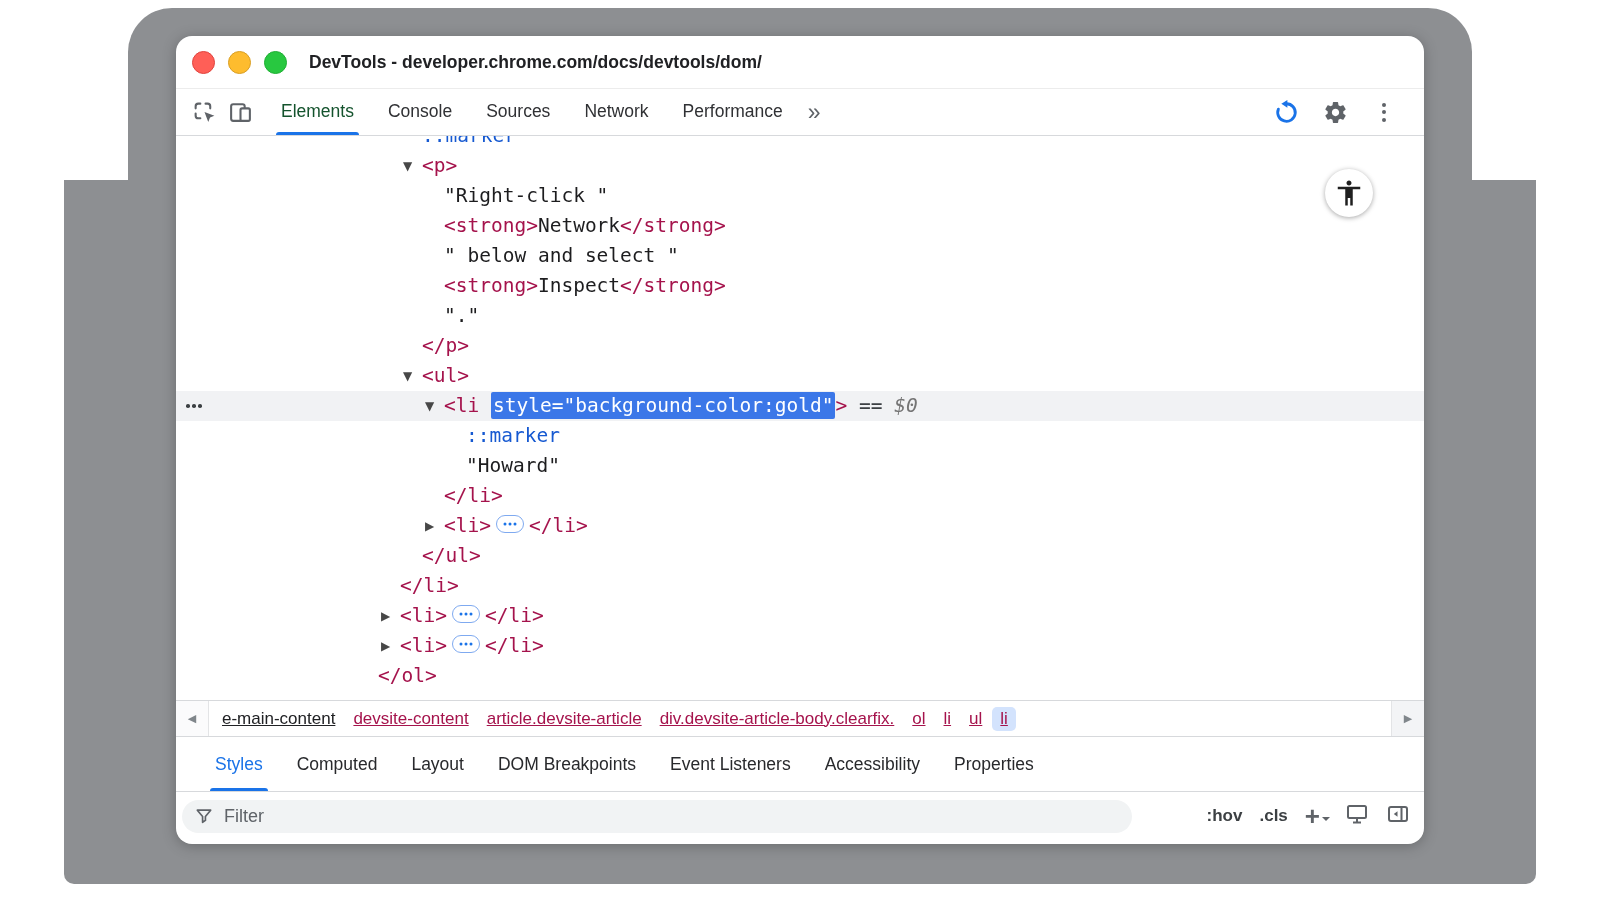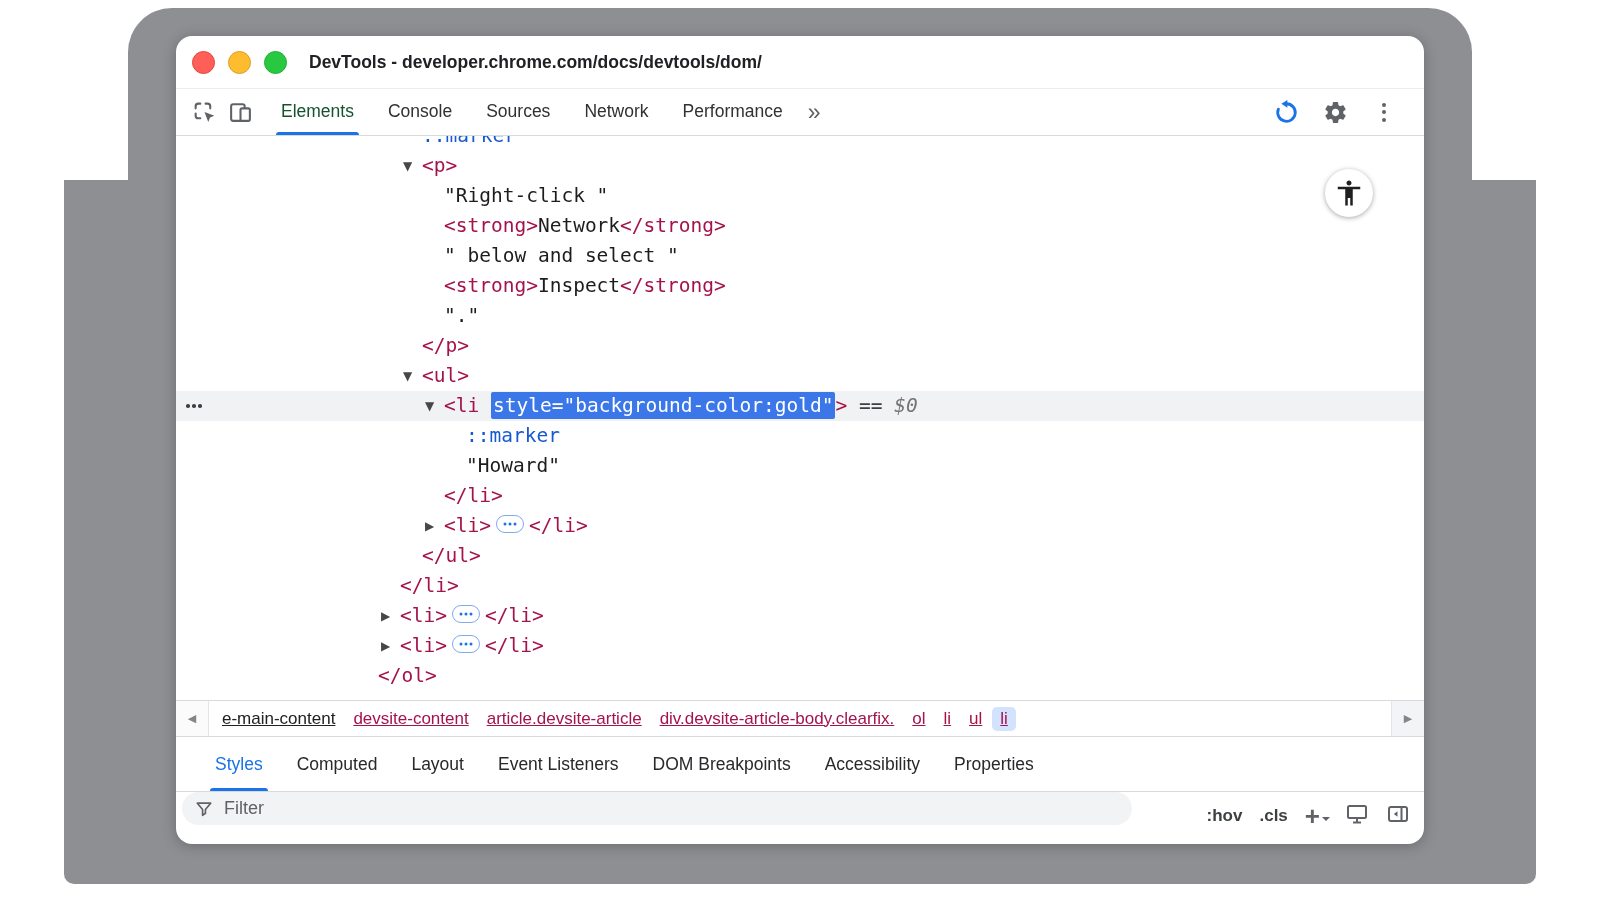--- a/index.html
+++ b/index.html
@@ -72,21 +72,21 @@
   .crumb.plain{color:#202124;}
   .crumb.selected{background:#d3e3fd;}
 
   
   .panel-tabs{height:54px;display:flex;align-items:flex-end;padding-left:22px;}
   .panel-tab{padding:0 17px;line-height:53px;font-size:17.5px;color:#28292c;position:relative;white-space:nowrap;}
   .panel-tab.active{color:#1a73e8;}
   .panel-tab.active::after{content:"";position:absolute;left:12px;right:12px;bottom:0;height:3px;background:#1a73e8;border-radius:3px 3px 0 0;}
 
   
-  .filter-row{height:48px;border-top:1px solid #d7d9dc;display:flex;padding:0 14px 0 6px;}
+  .filter-row{height:48px;border-top:1px solid #d7d9dc;display:flex;align-items:center;padding:0 14px 0 6px;}
   .filter-pill{width:950px;height:33px;background:#f1f3f4;border-radius:17px;display:flex;align-items:center;
       padding:0 12px;gap:10px;box-sizing:border-box;}
   .filter-ph{font-size:18px;color:#5f6368;}
   .fr-right{margin-left:auto;display:flex;align-items:center;gap:17px;font-weight:bold;}
   .fr-label{font-size:17px;color:#3c4043;}
   .fr-plus{font-size:26px;color:#5f6368;position:relative;line-height:20px;padding-right:8px;}
   .fr-plus::after{content:"";position:absolute;right:-2px;bottom:1px;border:4px solid transparent;border-top-color:#5f6368;}
 </style>
 </head>
 <body>
@@ -193,22 +193,22 @@
       </div>
     <div class="crumb-cell right">
       <span>▶</span>
     </div>
   </div>
 
   <div class="panel-tabs" id="panel-tabs">
       <div class="panel-tab active">Styles</div>
       <div class="panel-tab">Computed</div>
       <div class="panel-tab">Layout</div>
+      <div class="panel-tab">DOM Breakpoints</div>
       <div class="panel-tab">Event Listeners</div>
-      <div class="panel-tab">DOM Breakpoints</div>
       <div class="panel-tab">Accessibility</div>
       <div class="panel-tab">Properties</div>
     </div>
 
   <div class="filter-row">
     <div class="filter-pill">
       <svg viewBox="0 0 24 24" width="20" height="20">
         <path d="M4 5 h16 l-6.3 7.5 v4.8 l-3.4 2.2 v-7 z" fill="none" stroke="#5f6368" stroke-width="2" stroke-linejoin="round"></path>
       </svg>
       <span class="filter-ph">Filter</span>

